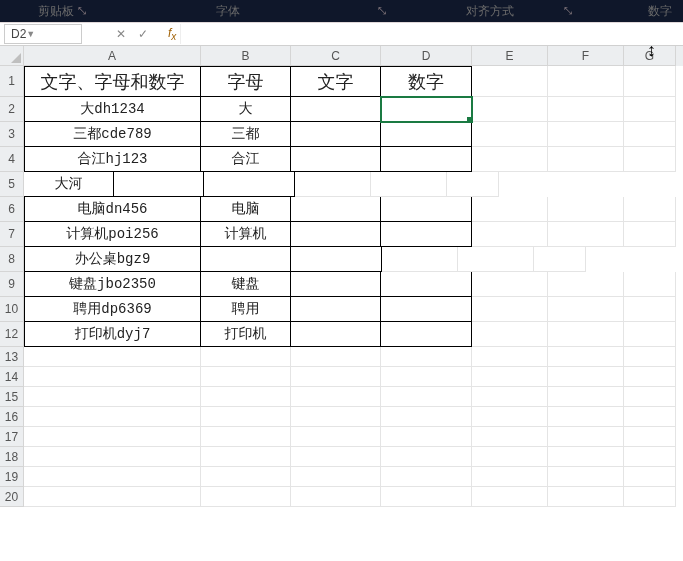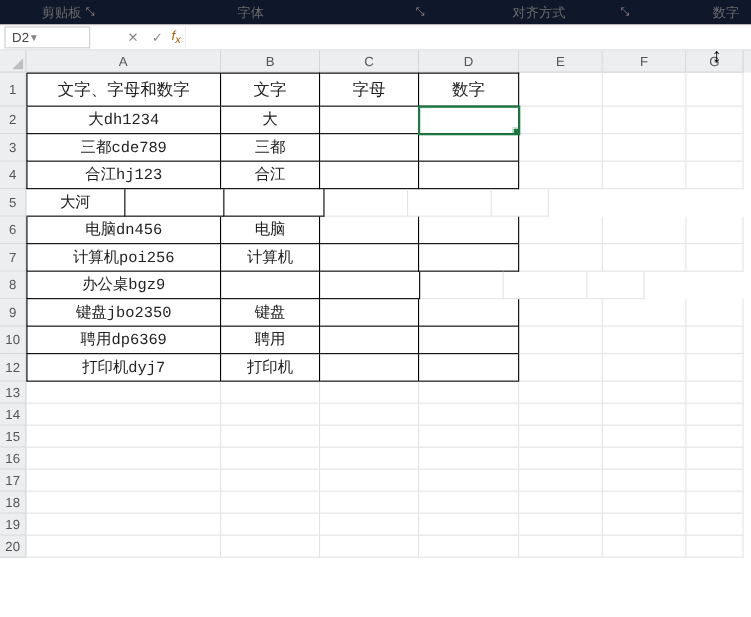--- a/index.html
+++ b/index.html
@@ -62,21 +62,21 @@
     color: #888;
   }
   .fx-btn {
     width: 22px;
     text-align: center;
     font-family: "Segoe UI", sans-serif;
   }
   .fx-label {
     font-style: italic;
     color: #a16207;
-    margin-left: 2px;
+    margin-left: 14px;
   }
   .formula-input {
     flex: 1;
     height: 20px;
     border-left: 1px solid #eee;
     margin-left: 4px;
   }
   .grid {
     position: relative;
   }
@@ -139,21 +139,21 @@
     white-space: nowrap;
   }
   .bb-l { border-left: 1.5px solid #000; }
   .bb-r { border-right: 1.5px solid #000; }
   .bb-t { border-top: 1.5px solid #000; }
   .bb-b { border-bottom: 1.5px solid #000; }
   .bb-ir { border-right: 1px solid #000; }
   .bb-ib { border-bottom: 1px solid #000; }
   .hdrcell {
     font-family: "Microsoft YaHei","SimHei",sans-serif;
-    font-size: 15px;
+    font-size: 18px;
   }
   .sel {
     outline: 2px solid #1a7a42;
     outline-offset: -1px;
     position: relative;
     z-index: 3;
   }
   .sel::after {
     content: "";
     position: absolute;
@@ -221,22 +221,22 @@
     <div class="colhdr cE">E</div>
     <div class="colhdr cF">F</div>
     <div class="colhdr cG">G</div>
   </div>
 
   <span class="resize-cursor" style="left:647px; top:-6px;">↕</span>
 
   <div class="row" style="height:31px">
     <div class="rowhdr">1</div>
     <div class="cell hdrcell cA bb-l bb-t bb-ib bb-ir">文字、字母和数字</div>
+    <div class="cell hdrcell cC bb-t bb-ib bb-ir">字母</div>
     <div class="cell hdrcell cB bb-t bb-ib bb-ir">文字</div>
-    <div class="cell hdrcell cC bb-t bb-ib bb-ir">字母</div>
     <div class="cell hdrcell cD bb-t bb-ib bb-r">数字</div>
     <div class="cell cE"></div>
     <div class="cell cF"></div>
     <div class="cell cG"></div>
   </div>
 
   <div class="row">
     <div class="rowhdr">2</div>
     <div class="cell cA bb-l bb-ib bb-ir">大dh1234</div>
     <div class="cell cB bb-ib bb-ir">大</div>

